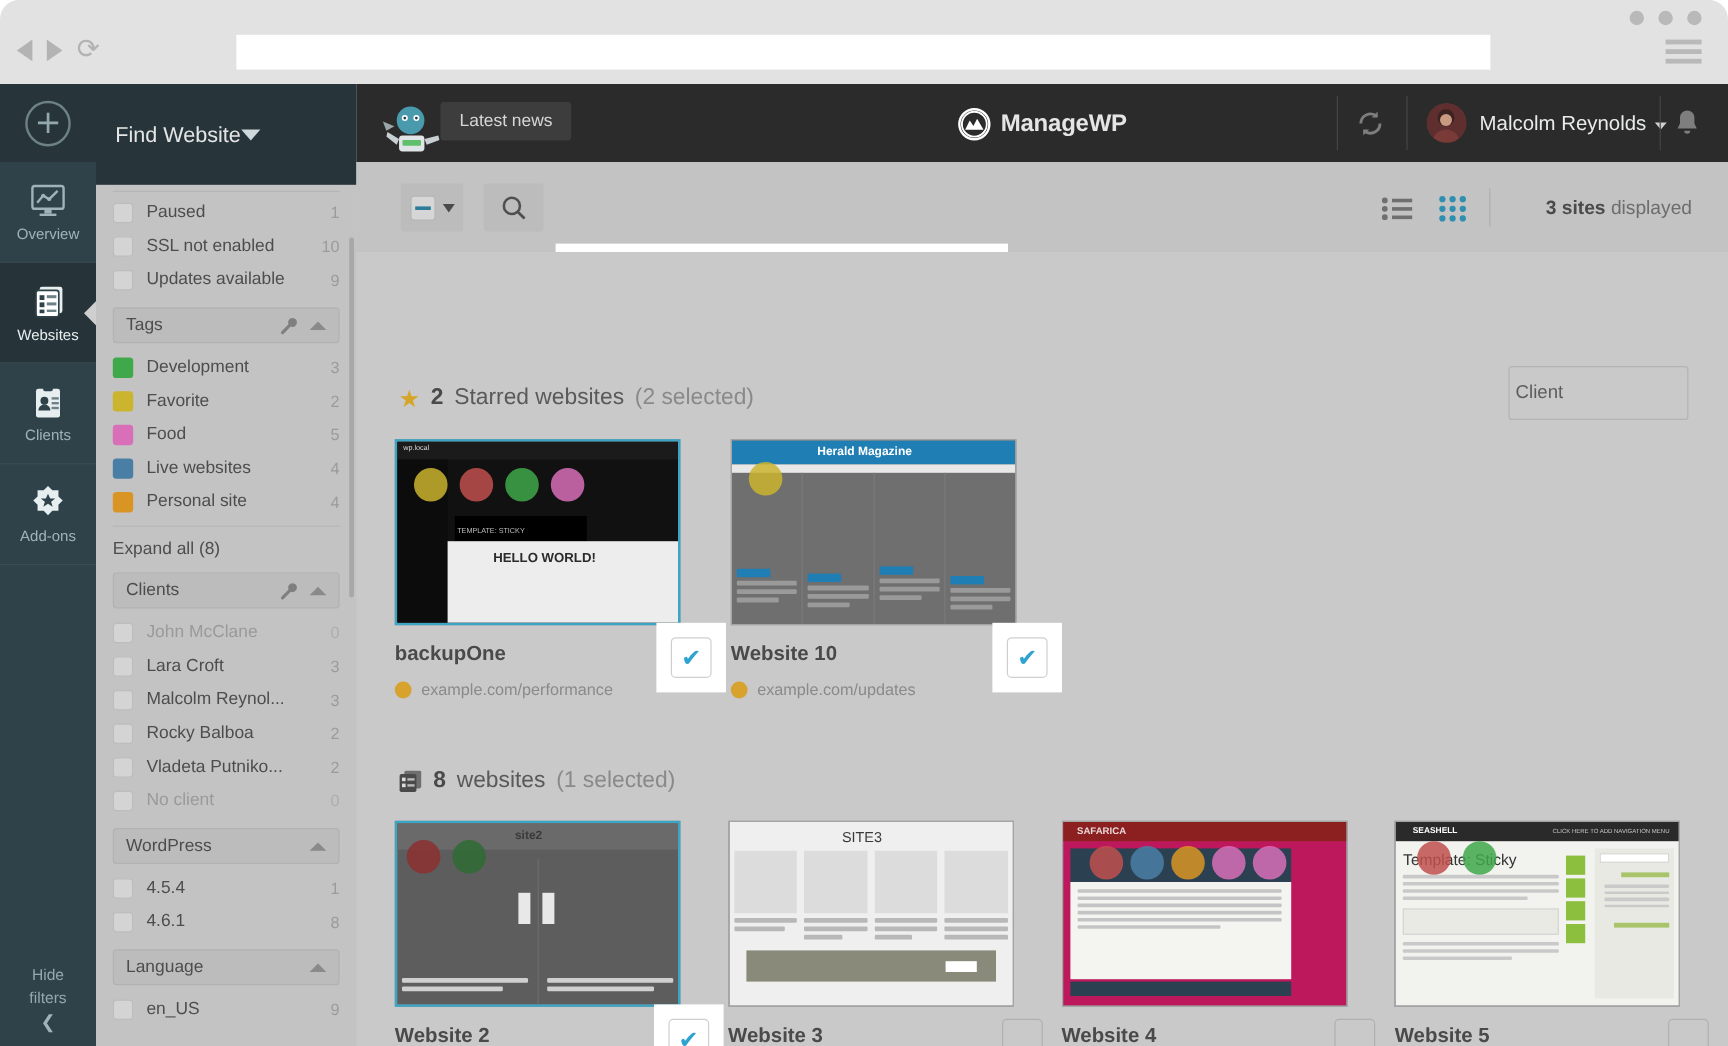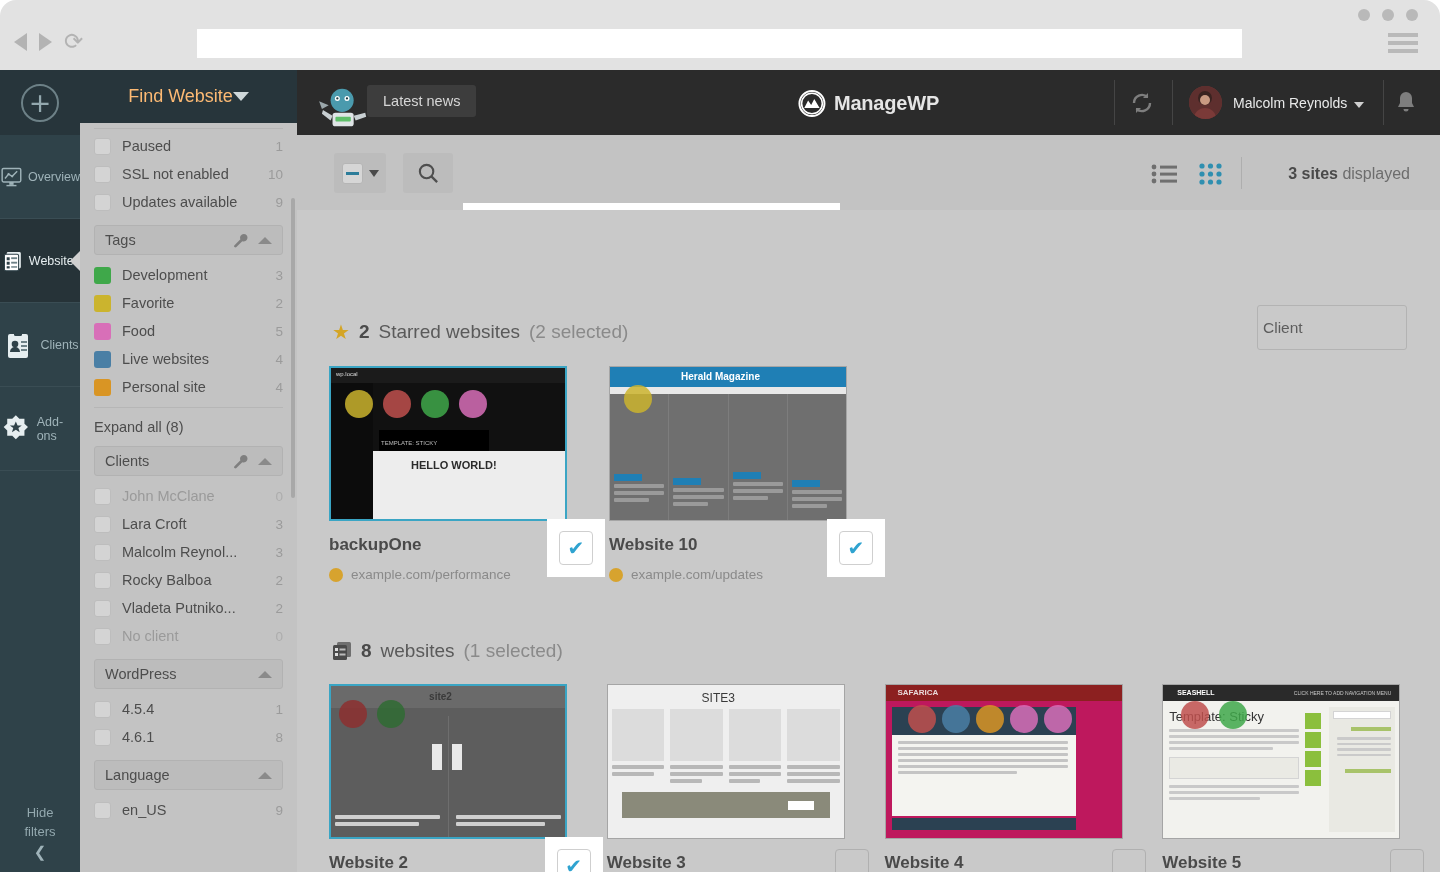--- a/index.html
+++ b/index.html
@@ -38,41 +38,41 @@
     background: #2f4249; color: #a9bcc2;
   }
   .rail-top { height: 65px; background: #27353b; display: flex; align-items: center; justify-content: center; }
   .plus {
     width: 38px; height: 38px; border-radius: 50%; border: 2px solid #6d8187;
     color: #93a8ae; font-size: 27px; line-height: 33px; text-align: center;
     font-family: "DejaVu Sans", sans-serif;
   }
   .rail-item {
     height: 84px; border-bottom: 1px solid #3a4d54;
-    display: flex; flex-direction: row; align-items: center; justify-content: center; gap: 5px;
+    display: flex; flex-direction: column; align-items: center; justify-content: center; gap: 5px;
     font-size: 12.5px; color: #9fb3b9; position: relative;
   }
   .rail-item.active { background: #263338; color: #e6eef0; }
   .rail-item.active::after {
     content: ""; position: absolute; right: -1px; top: 50%; margin-top: -11px;
     border-top: 11px solid transparent; border-bottom: 11px solid transparent;
     border-right: 11px solid #cfcfcf;
   }
   .rail-ico { width: 34px; height: 32px; display: block; }
   .hide-filters {
     position: absolute; left: 0; bottom: 10px; width: 80px; text-align: center;
     font-size: 13px; color: #93a8ae; line-height: 19px;
   }
   .hide-chev { font-size: 15px; color: #9fb3b9; margin-top: 2px; font-family: "DejaVu Sans", sans-serif; }
 
   
   .filters { position: absolute; left: 80px; top: 0; width: 217px; height: 802px; background: #c3c3c3; }
   .find-web {
-    height: 53px; background: #27353b; color: #fdba74; display: flex; align-items: center;
-    padding: 0 16px; justify-content: center; font-size: 18px;
+    height: 84px; background: #27353b; color: #e5e5e5; display: flex; align-items: center;
+    padding: 0 16px; justify-content: flex-start; font-size: 18px;
   }
   .find-chev { width: 0; height: 0; border-left: 8px solid transparent; border-right: 8px solid transparent; border-top: 9px solid #cfd8da; }
   .flist { padding: 0 14px; }
   .fline { height: 28px; display: flex; align-items: center; font-size: 14.5px; color: #4d4d4d; }
   .fline.muted { color: #9a9a9a; }
   .fline .cb {
     width: 17px; height: 17px; background: #d4d4d4; border: 1px solid #bdbdbd; border-radius: 3px; margin-right: 11px;
   }
   .fline .sw { width: 17px; height: 17px; border-radius: 3px; margin-right: 11px; }
   .fline .lbl { flex: 1; white-space: nowrap; overflow: hidden; }
@@ -97,21 +97,21 @@
     position: absolute; left: 70px; top: 15px; background: #3d3d3d; color: #d6d6d6;
     font-size: 14.5px; padding: 8px 16px; border-radius: 3px;
   }
   .logo { position: absolute; left: 50%; top: 20px; transform: translateX(-50%); display: flex; align-items: center; gap: 9px; }
   .logo-mark { width: 27px; height: 27px; border-radius: 50%; border: 2px solid #fff; position: relative; overflow: hidden; }
   .logo-txt { color: #e5e5e5; font-size: 20px; font-weight: bold; letter-spacing: -0.2px; }
   .hdr-sep { position: absolute; top: 10px; width: 1px; height: 45px; background: #454545; }
   .sync { position: absolute; left: 832px; top: 20px; width: 26px; height: 26px; }
   .user { position: absolute; left: 892px; top: 16px; display: flex; align-items: center; gap: 11px; }
   .avatar { width: 33px; height: 33px; border-radius: 50%; background: #6c3a38; overflow: hidden; position: relative; }
-  .user-name { color: #e9eaea; font-size: 14px; }
+  .user-name { color: #e9eaea; font-size: 17px; }
   .user-chev { width: 0; height: 0; border-left: 5px solid transparent; border-right: 5px solid transparent; border-top: 6px solid #cfcfcf; margin-left: -4px; margin-top: 4px; }
   .bell { position: absolute; right: 22px; top: 20px; }
 
   
   .toolbar { position: absolute; left: 297px; top: 65px; width: 1143px; height: 75px; background: #c3c3c3; }
   .tb-btn {
     position: absolute; top: 18px; height: 40px; background: #bcbcbc; border-radius: 3px;
     display: flex; align-items: center; justify-content: center;
   }
   .cb-dd { left: 37px; width: 52px; gap: 6px; }

